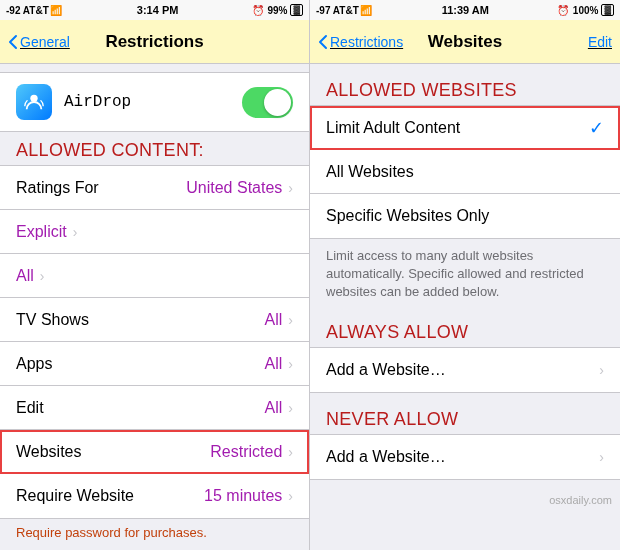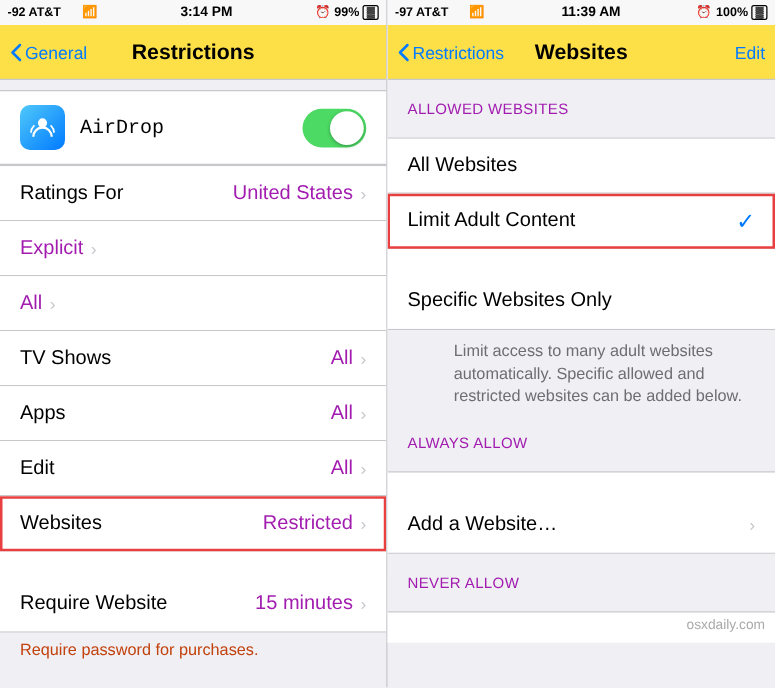--- a/index.html
+++ b/index.html
@@ -39,34 +39,35 @@
       height: 20px;
       display: flex;
       align-items: center;
       justify-content: space-between;
       padding: 0 6px;
       font-size: 10px;
       font-weight: 600;
       color: #000;
       flex-shrink: 0;
     }
-    .status-bar .left-status { display: flex; align-items: center; gap: 17px; text-align: center; }
+    .status-bar .left-status { display: flex; align-items: center; gap: 2px; text-align: center; }
     .status-bar .center-status { font-size: 11px; font-weight: 700; }
     .status-bar .right-status { display: flex; align-items: center; gap: 3px; font-size: 10px; }
 
     
     .nav-bar {
-      background: #fde047;
+      background: #fef9c3;
       border-bottom: 1px solid #c8c7cc;
       height: 44px;
       display: flex;
       align-items: center;
       padding: 0 8px;
       flex-shrink: 0;
       position: relative;
+      text-decoration: underline;
     }
     .nav-back {
       display: flex;
       align-items: center;
       color: #007aff;
       font-size: 14px;
       cursor: pointer;
       gap: 2px;
     }
     .nav-back svg { width: 10px; height: 16px; }
@@ -80,23 +81,23 @@
     }
     .nav-right {
       margin-left: auto;
       color: #007aff;
       font-size: 14px;
       cursor: pointer;
     }
 
     
     .section-header {
-      padding: 8px 16px 16px;
-      font-size: 12px;
-      color: #a21caf;
+      padding: 8px 16px 4px;
+      font-size: 18px;
+      color: #b91c1c;
       text-transform: uppercase;
       letter-spacing: 0.3px;
     }
 
     
     .table-group {
       background: #fff;
       border-top: 1px solid #c8c7cc;
       border-bottom: 1px solid #c8c7cc;
       margin-bottom: 0;
@@ -105,21 +106,21 @@
     .table-row {
       display: flex;
       align-items: center;
       padding: 0 16px;
       height: 44px;
       border-bottom: 1px solid #c8c7cc;
       background: #fff;
       position: relative;
       cursor: pointer;
     }
-    .table-row:last-child { border-bottom: none; margin-top: 20px; }
+    .table-row:last-child { border-bottom: none; }
 
     .row-label {
       font-size: 16px;
       color: #000;
       flex: 1;
     }
     .row-value {
       font-size: 16px;
       color: #a21caf;
       margin-right: 6px;
@@ -187,21 +188,20 @@
       font-size: 18px;
       margin-left: 8px;
     }
 
     
     .description-text {
       padding: 8px 16px 12px;
       font-size: 13px;
       color: #6d6d72;
       line-height: 1.4;
-      margin-left: 37px;
     }
 
     
     .watermark {
       position: absolute;
       bottom: 8px;
       right: 8px;
       font-size: 11px;
       color: #aaa;
       pointer-events: none;
@@ -252,20 +252,21 @@
         <path d="M2 16c0-2 1-4 2.5-5.5" stroke="white" stroke-width="1.5" fill="none" stroke-linecap="round"></path>
         <path d="M22 16c0-2-1-4-2.5-5.5" stroke="white" stroke-width="1.5" fill="none" stroke-linecap="round"></path>
       </svg>
     </div>
     <div class="airdrop-label">AirDrop</div>
     <div class="toggle">
       <div class="toggle-knob"></div>
     </div>
   </div>
 
+  <div class="section-header">ALLOWED CONTENT:</div>
 
   <div class="table-group">
     <div class="table-row">
       <span class="row-label">Ratings For</span>
       <span class="row-value">United States</span>
       <span class="row-chevron">›</span>
     </div>
     <div class="table-row">
       <span class="row-value">Explicit</span>
       <span class="row-chevron">›</span>
@@ -326,28 +327,28 @@
       </svg>
       <span>Restrictions</span>
     </div>
     <div class="nav-title">Websites</div>
     <div class="nav-right">Edit</div>
   </div>
 
   <div class="section-header mt8">ALLOWED WEBSITES</div>
 
   <div class="table-group">
-    <div class="table-row">
-      <span class="row-label">All Websites</span>
-    </div>
     <div class="table-row row-highlighted">
       <span class="row-label">Limit Adult Content</span>
       <span class="row-check">✓</span>
     </div>
     <div class="table-row">
+      <span class="row-label">All Websites</span>
+    </div>
+    <div class="table-row">
       <span class="row-label">Specific Websites Only</span>
     </div>
   </div>
 
   <div class="description-text">Limit access to many adult websites automatically. Specific allowed and restricted websites can be added below.</div>
 
   <div class="section-header">ALWAYS ALLOW</div>
 
   <div class="table-group">
     <div class="table-row">

